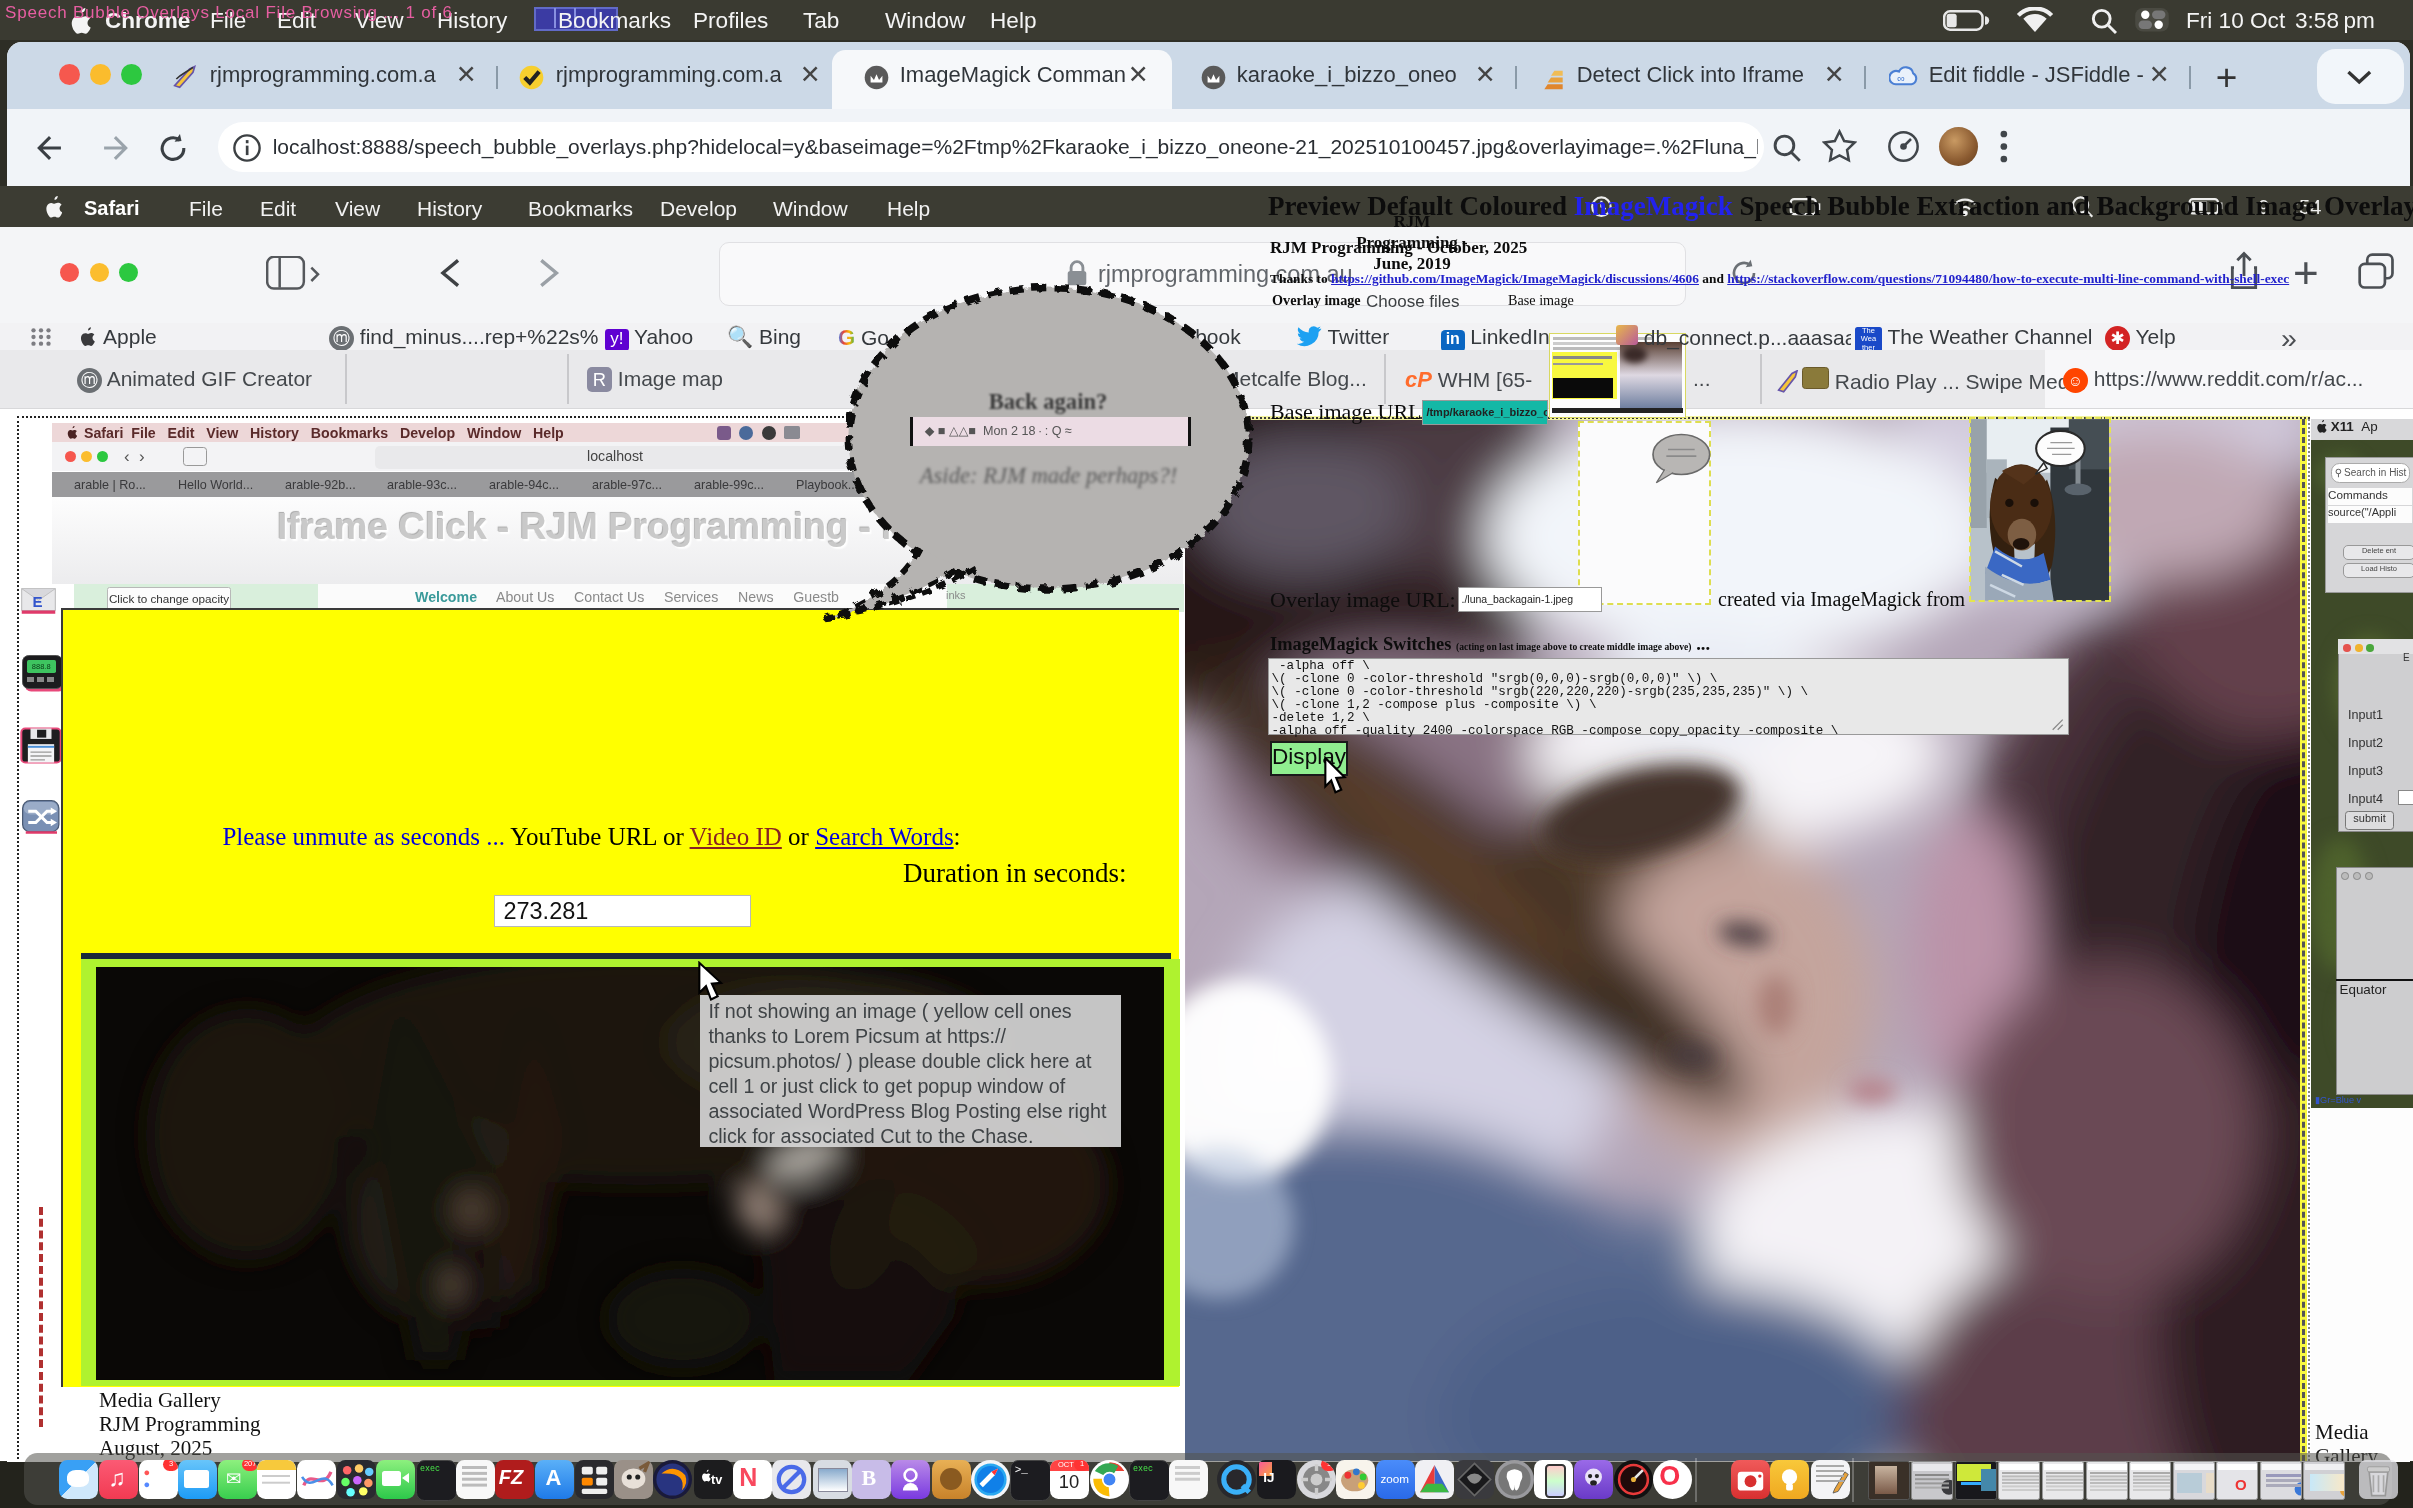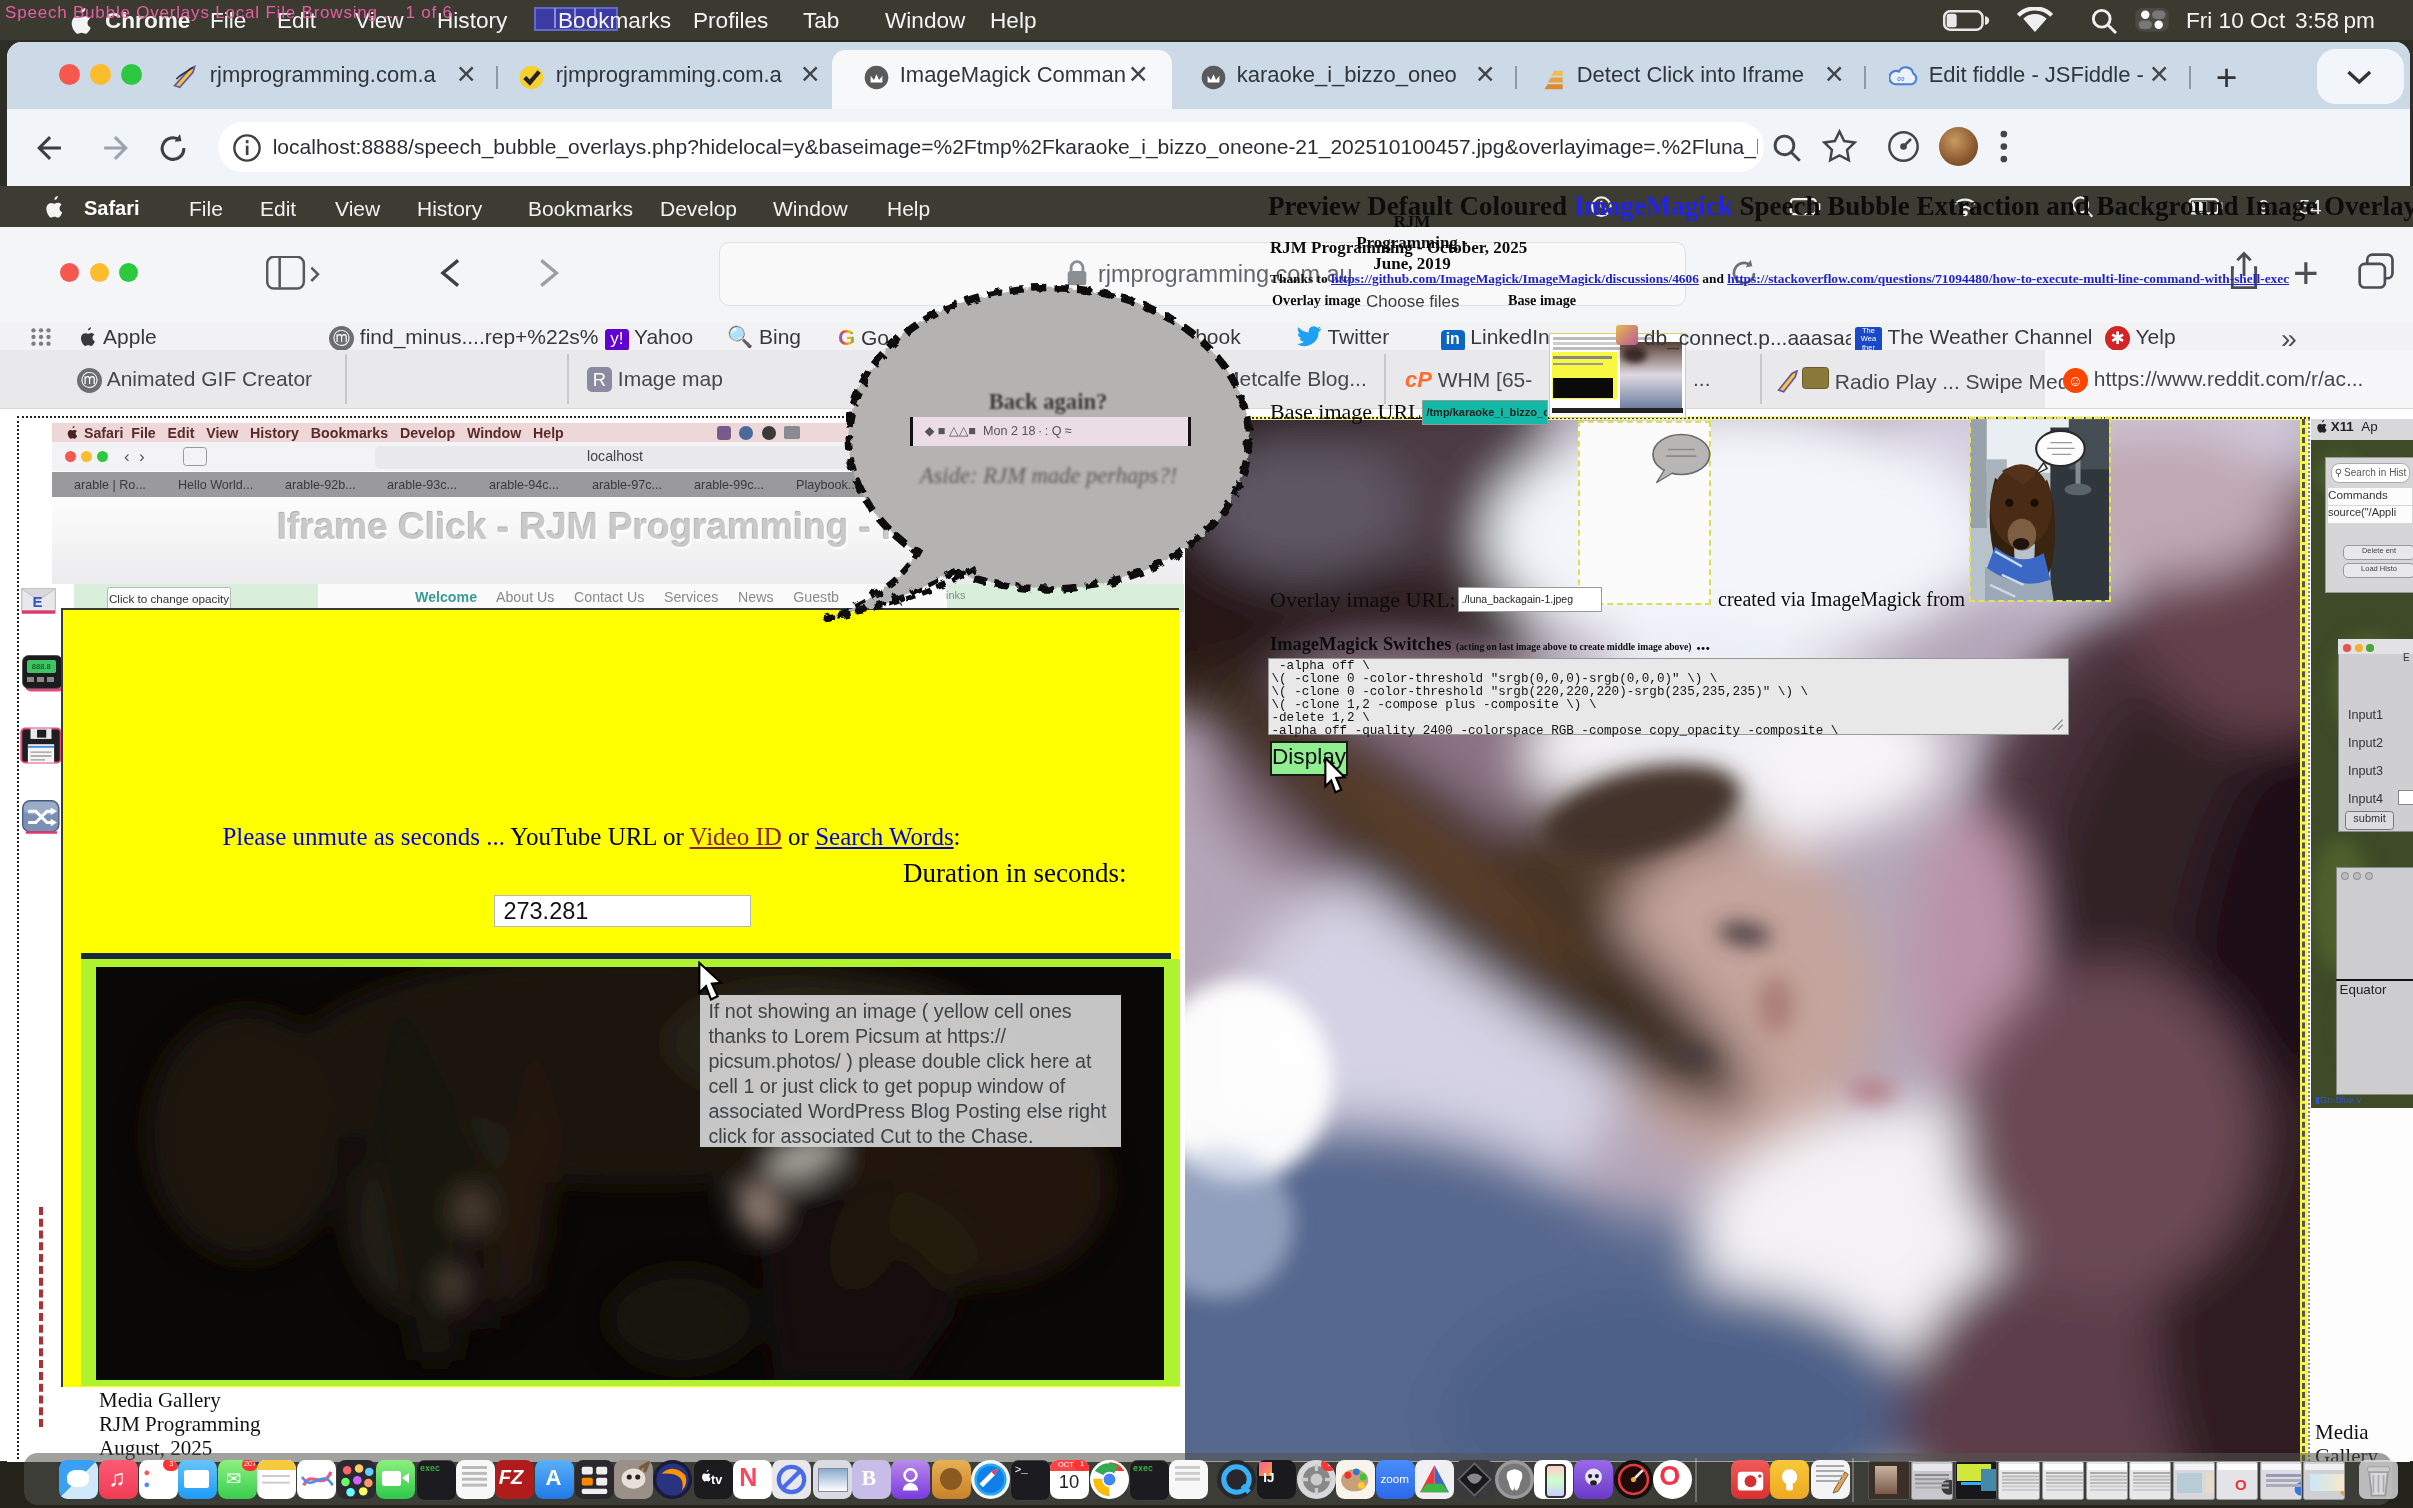--- a/index.html
+++ b/index.html
@@ -537,21 +537,21 @@
     <div class="a" style="left:2315px;top:908px;font-size:9.2px;color:#3355cc;">▮Gr=Blue v</div>
     <div class="a" style="left:2311px;top:922px;width:102px;height:354px;background:#fdfdfd;"></div>
     <div class="a ser" style="left:2315px;top:1234px;font-size:21px;color:#111;line-height:24px;">Media Gallery<br>RJM Programmin</div>
 
     <div class="a ser" style="left:1268px;top:5px;font-size:27px;font-weight:bold;color:#0c0c0c;white-space:nowrap;">Preview Default Coloured <span style="color:#2222ee;">ImageMagick</span> Speech Bubble Extraction and Background Image Overlay</div>
     <div class="a ser" style="left:1341px;top:25px;width:142px;text-align:center;font-size:17px;font-weight:bold;color:#0c0c0c;line-height:21px;">RJM<br>Programming -<br>June, 2019</div>
     <div class="a ser" style="left:1270px;top:52px;font-size:17px;font-weight:bold;color:#0c0c0c;">RJM Programming - October, 2025</div>
     <div class="a ser" style="left:1270px;top:85px;font-size:13.4px;font-weight:bold;color:#0c0c0c;white-space:nowrap;">Thanks to <span style="color:#2222cc;text-decoration:underline;">https://github.com/ImageMagick/ImageMagick/discussions/4606</span> and <span style="color:#2222cc;text-decoration:underline;">https://stackoverflow.com/questions/71094480/how-to-execute-multi-line-command-with-shell-exec</span></div>
     <div class="a ser" style="left:1272px;top:106px;font-size:14.2px;font-weight:bold;color:#0c0c0c;">Overlay image</div>
     <div class="a" style="left:1366px;top:106px;font-size:17px;color:#3c4043;">Choose files</div>
-    <div class="a ser" style="left:1508px;top:106px;font-size:14.2px;font-weight:bold;color:#0c0c0c;">Base image</div>
+    <div class="a ser" style="left:1508px;top:106px;font-size:14.2px;font-weight:normal;color:#0c0c0c;">Base image</div>
     <div class="a ser" style="left:1270px;top:213px;font-size:22px;color:#0c0c0c;">Base image URL:</div>
     <div class="a" style="left:1422px;top:214px;width:126px;height:25px;background:#14b8a6;border:1.7px solid #999;box-sizing:border-box;font-size:11px;color:#222;line-height:22.6px;padding-left:3.4px;white-space:nowrap;overflow:hidden;font-weight:bold;">/tmp/karaoke_i_bizzo_or</div>
     <div class="a ser" style="left:1270px;top:401px;font-size:22px;color:#0c0c0c;">Overlay image URL:</div>
     <div class="a" style="left:1458px;top:401px;width:144px;height:25px;background:#fff;border:1.7px solid #999;box-sizing:border-box;font-size:10.5px;color:#222;line-height:22px;padding-left:2.5px;white-space:nowrap;overflow:hidden;">./luna_backagain-1.jpeg</div>
     <div class="a ser" style="left:1718px;top:402px;font-size:20px;color:#0c0c0c;">created via ImageMagick from</div>
     <div class="a ser" style="left:1270px;top:448px;font-size:18.4px;font-weight:bold;color:#0c0c0c;">ImageMagick Switches <span style="font-size:9.6px;">(acting on last image above to create middle image above)</span> <b>...</b></div>
     <div class="a mono" style="left:1268px;top:472px;width:801px;height:77px;background:#e8e8e8;border:1.7px solid #999;box-sizing:border-box;font-size:12.6px;line-height:13px;color:#111;padding:0.8px 0 0 2.5px;white-space:pre;"> -alpha off \
 \( -clone 0 -color-threshold "srgb(0,0,0)-srgb(0,0,0)" \) \
 \( -clone 0 -color-threshold "srgb(220,220,220)-srgb(235,235,235)" \) \
 \( -clone 1,2 -compose plus -composite \) \

